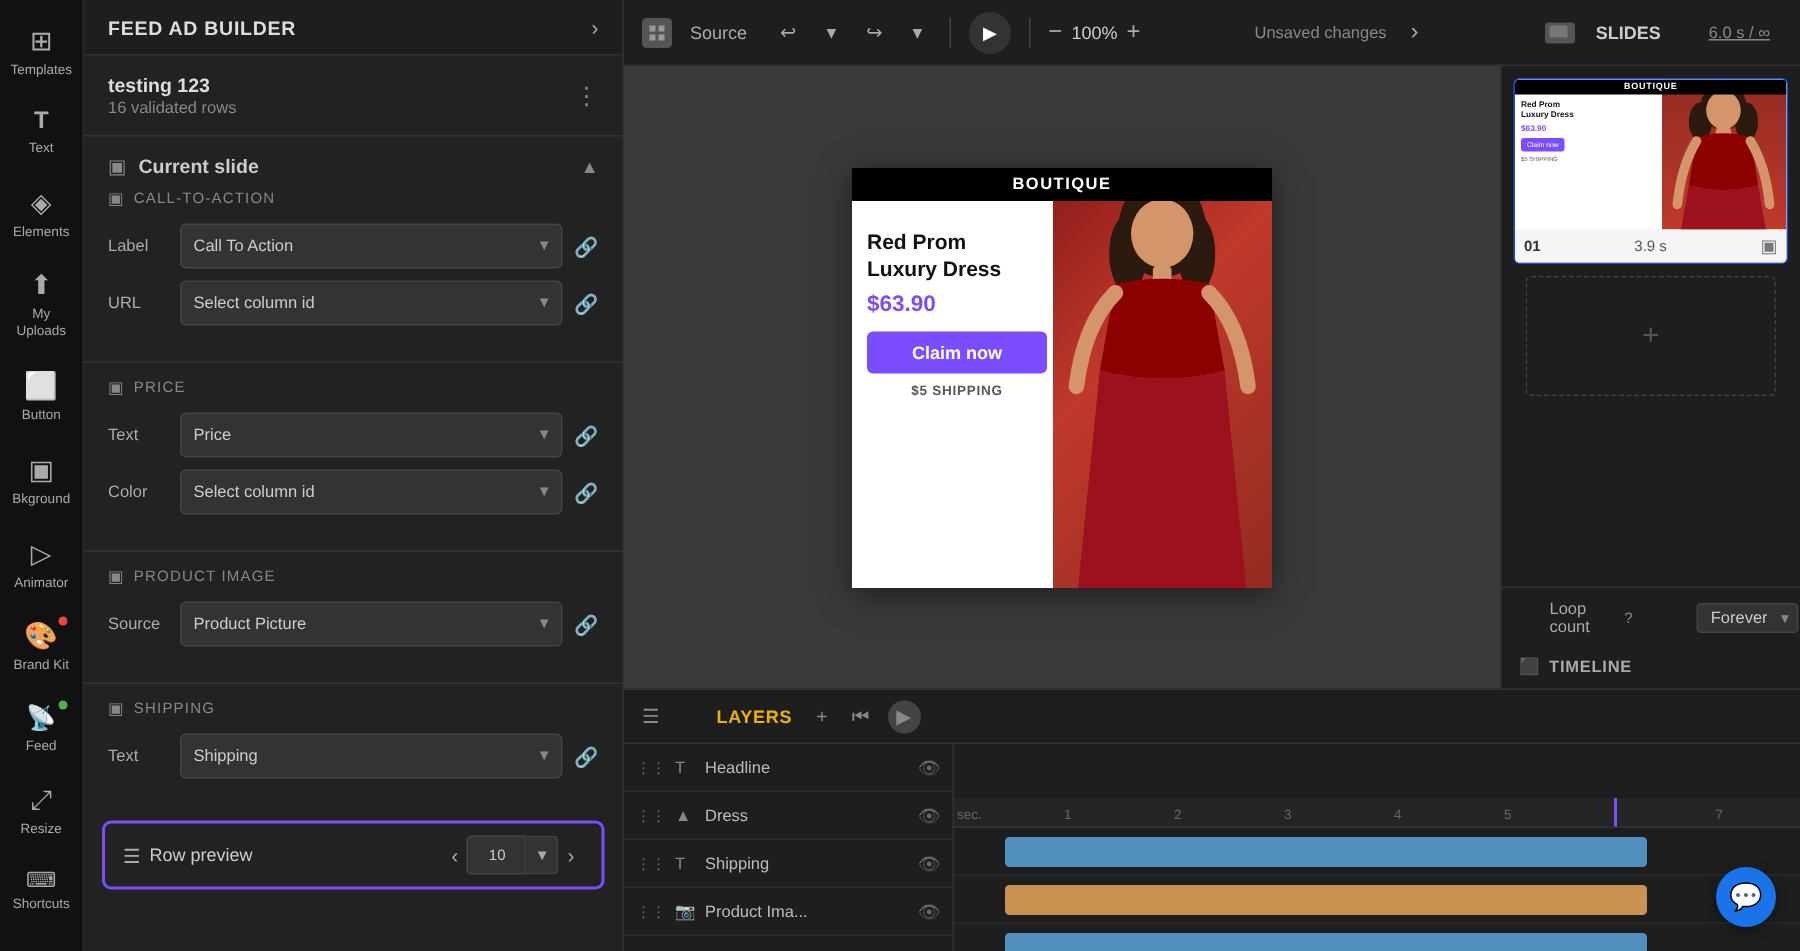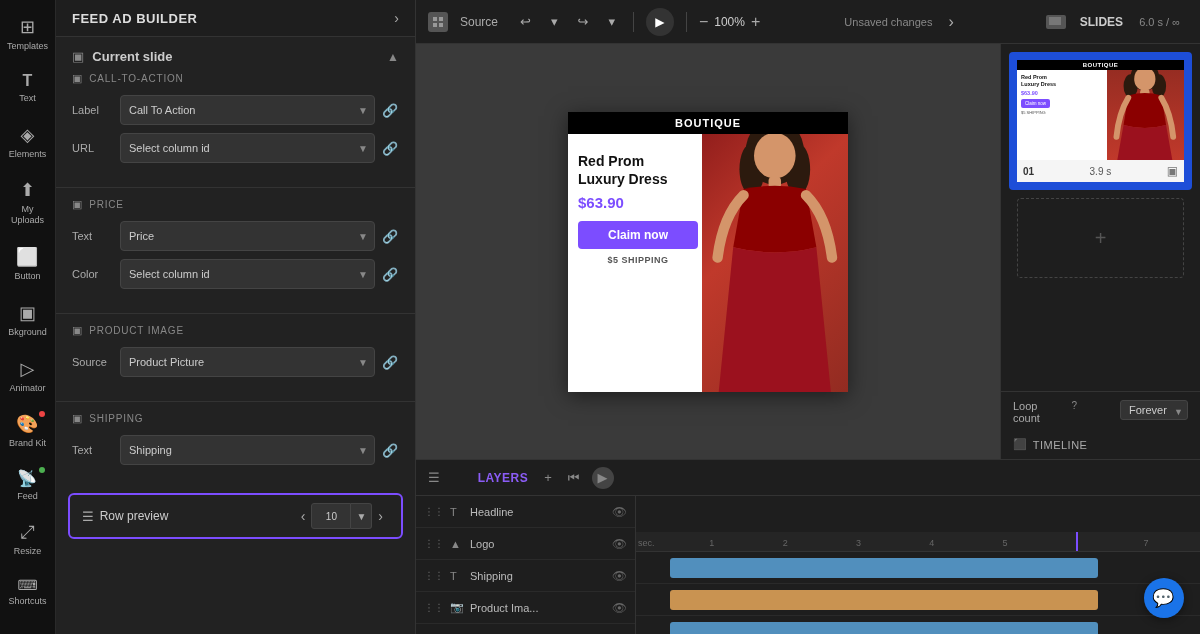--- a/index.html
+++ b/index.html
@@ -327,21 +327,21 @@
       flex-shrink: 0;
     }
     .timeline-toolbar {
       display: flex;
       align-items: center;
       padding: 6px 12px;
       border-bottom: 1px solid #333;
       gap: 8px;
       height: 36px;
     }
-    .layers-title { font-size: 12px; font-weight: 700; color: #8b5cf6; letter-spacing: 0.5px; margin-right: 4px; padding-left: 30px; }
+    .layers-title { font-size: 12px; font-weight: 700; color: #eab308; letter-spacing: 0.5px; margin-right: 4px; padding-left: 30px; }
     .timeline-icon-btn { background: none; border: none; color: #888; cursor: pointer; font-size: 13px; padding: 2px 4px; }
 
     .timeline-content {
       display: flex;
       flex: 1;
       overflow: hidden;
     }
     .layers-panel {
       width: 220px;
       flex-shrink: 0;
@@ -411,21 +411,21 @@
       flex: 1;
       overflow-y: auto;
       padding: 8px;
     }
     .slide-thumbnail {
       background: #fff;
       border-radius: 4px;
       overflow: hidden;
       position: relative;
       margin-bottom: 8px;
-      border: 8px solid #1d4ed8;
+      border: 1px solid #1d4ed8;
     }
     .slide-thumb-inner {
       height: 100px;
       position: relative;
       overflow: hidden;
     }
     .slide-thumb-boutique {
       position: absolute;
       top: 0; left: 0; right: 0;
       background: #000;
@@ -487,22 +487,24 @@
       color: #555;
       font-size: 20px;
       cursor: pointer;
     }
     .right-panel-bottom {
       padding: 8px 12px;
       border-top: 1px solid #333;
     }
     .loop-row {
       display: flex;
+      align-items: center;
       gap: 22px;
       margin-bottom: 8px;
+      margin-left: 20px;
     }
     .loop-label { font-size: 11px; color: #aaa; }
     .loop-question { color: #888; font-size: 10px; cursor: pointer; margin-left: 1px; }
     .loop-select-wrap {
       margin-left: auto;
       position: relative;
       padding-left: 21px;
     }
     .loop-select-wrap select {
       background: #333;
@@ -522,21 +524,21 @@
       color: #888; font-size: 9px;
       pointer-events: none;
     }
     .timeline-label-row {
       display: flex;
       align-items: center;
       gap: 6px;
       padding: 6px 0 0;
     }
     .timeline-icon { color: #888; font-size: 11px; }
-    .timeline-text { font-size: 11px; color: #aaa; font-weight: 400; letter-spacing: 0.5px; }
+    .timeline-text { font-size: 11px; color: #aaa; font-weight: 700; letter-spacing: 0.5px; }
 
     .chat-btn {
       position: fixed;
       bottom: 16px;
       right: 16px;
       width: 40px;
       height: 40px;
       background: #1a73e8;
       border-radius: 50%;
       display: flex;
@@ -605,20 +607,27 @@
     <span class="icon-label">Shortcuts</span>
   </div>
 </div>
 
 <div class="left-panel">
   <div class="left-panel-header">
     <span class="title">FEED AD BUILDER</span>
     <span class="close-arrow">›</span>
   </div>
 
+  <div class="project-info">
+    <div>
+      <div class="project-name">testing 123</div>
+      <div class="project-rows">16 validated rows</div>
+    </div>
+    <span class="three-dots">⋮</span>
+  </div>
 
   <div class="current-slide-section">
     <div class="section-header">
       <div class="section-title-row">
         <span class="section-icon">▣</span>
         <span class="section-title">Current slide</span>
       </div>
       <span class="collapse-btn">▲</span>
     </div>
 
@@ -759,21 +768,21 @@
     <span class="toolbar-more" style="margin-left:8px;">›</span>
 
     <div class="right-panel-header" style="margin-left:auto;padding:0 8px;background:transparent;border:none;height:auto;">
       <div class="slides-icon">
         <svg width="16" height="11" viewBox="0 0 16 11">
           <rect x="0" y="0" width="14" height="10" rx="1" fill="#555"></rect>
           <rect x="1" y="1" width="12" height="8" fill="#777"></rect>
         </svg>
       </div>
       <span class="slides-label" style="margin-left:6px;">SLIDES</span>
-      <span class="slides-time" style="margin-left:8px;">6.0 s / ∞</span>
+      <span class="slides-time" style="margin-left:24px;text-decoration:underline;">6.0 s / ∞</span>
     </div>
   </div>
 
   <div style="display:flex;flex:1;overflow:hidden;">
 
     <div class="canvas-area">
 
       <div class="ad-preview">
         <div class="ad-bg-left"></div>
         <div class="ad-bg-right"></div>
@@ -882,21 +891,21 @@
       <div class="layers-panel">
         <div class="layer-row">
           <span class="layer-drag">⋮⋮</span>
           <span class="layer-type-icon">T</span>
           <span class="layer-name">Headline</span>
           <span class="layer-visible">👁</span>
         </div>
         <div class="layer-row">
           <span class="layer-drag">⋮⋮</span>
           <span class="layer-type-icon">▲</span>
-          <span class="layer-name">Logo</span>
+          <span class="layer-name">Dress</span>
           <span class="layer-visible">👁</span>
         </div>
         <div class="layer-row">
           <span class="layer-drag">⋮⋮</span>
           <span class="layer-type-icon">T</span>
           <span class="layer-name">Shipping</span>
           <span class="layer-visible">👁</span>
         </div>
         <div class="layer-row">
           <span class="layer-drag">⋮⋮</span>

